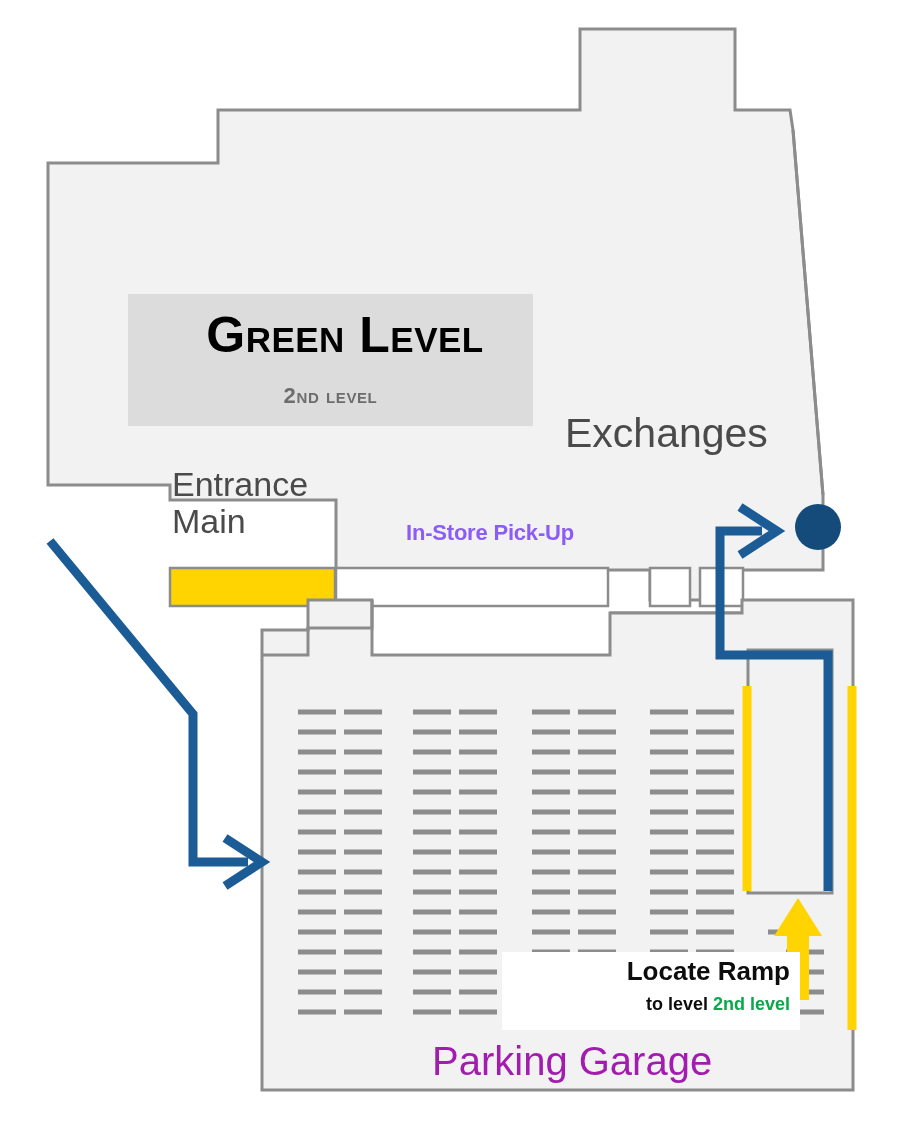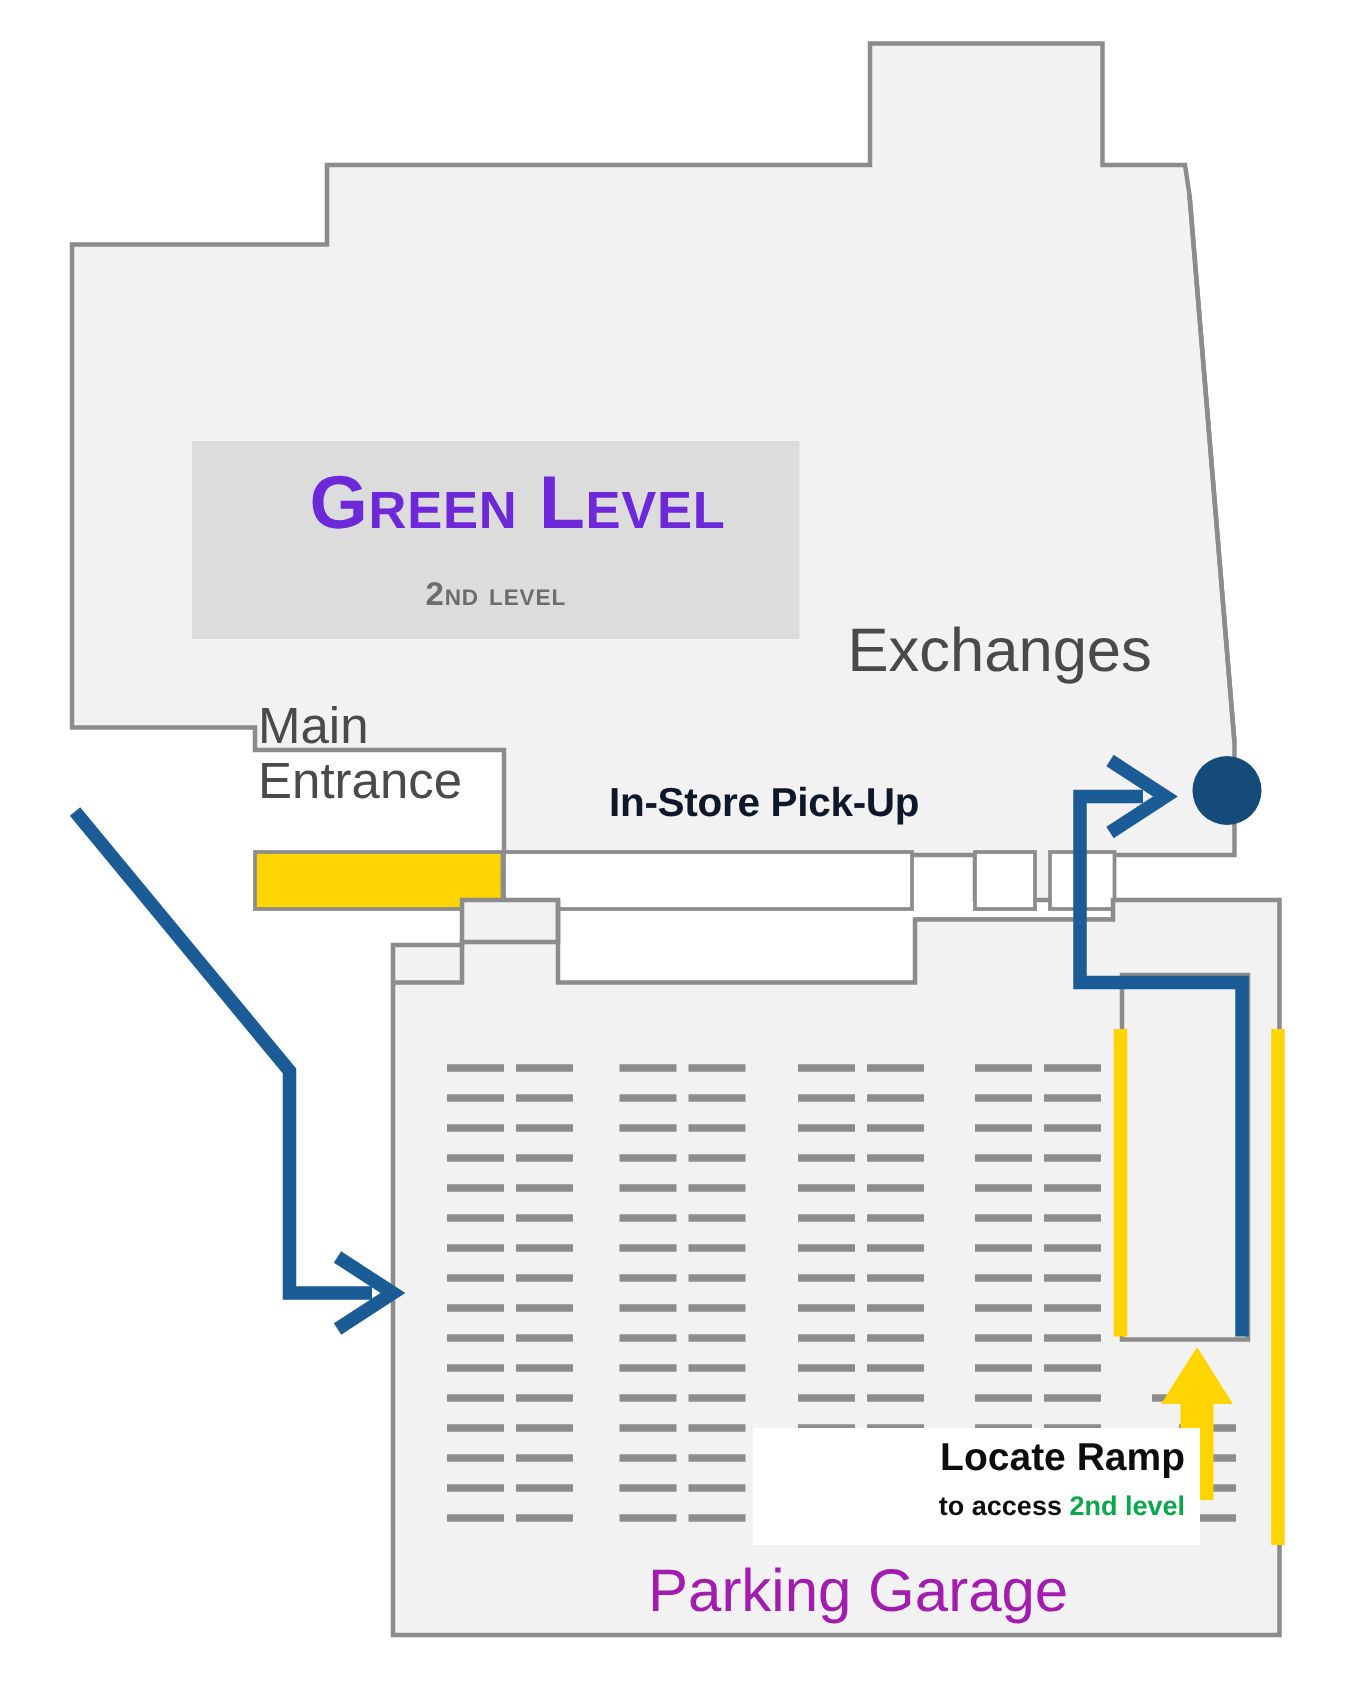--- a/index.html
+++ b/index.html
@@ -31,21 +31,21 @@
     position: absolute;
     white-space: nowrap;
     line-height: 1.08;
   }
   #green-level-title {
     position: absolute;
     left: 128px;
     top: 306px;
     width: 434px;
     text-align: center;
-    color: #6d28d9;
+    color: #000000;
     font-weight: bold;
     font-size: 50px;
     font-variant: small-caps;
     letter-spacing: 0.5px;
   }
   #green-level-sub {
     position: absolute;
     left: 128px;
     top: 383px;
     width: 405px;
@@ -74,22 +74,22 @@
     font-size: 41px;
     font-weight: 400;
     text-align: right;
     width: 190px;
   }
   #exchanges-label span { display: block; }
 
   #instore-pickup-label {
     left: 406px;
     top: 521px;
-    color: #0f172a;
-    font-size: 27px;
+    color: #8b5cf6;
+    font-size: 22px;
     font-weight: bold;
     letter-spacing: -0.2px;
   }
 
   #parking-garage-label {
     left: 432px;
     top: 1040px;
     color: #a21caf;
     font-size: 40px;
     font-weight: 400;
@@ -336,32 +336,32 @@
 
     <circle cx="818" cy="527" r="23" fill="#144b7a"></circle>
 
   </svg>
 
   <div id="green-level-title">Green Level</div>
 
   <div id="green-level-sub">2nd level</div>
 
   <div class="lbl" id="main-entrance-label">
+    <span>Entrance</span>
     <span>Main</span>
-    <span>Entrance</span>
   </div>
 
   <div class="lbl" id="exchanges-label">
     <span>Exchanges</span>
   </div>
 
   <div class="lbl" id="instore-pickup-label">In-Store Pick-Up</div>
 
   <div class="lbl" id="parking-garage-label">Parking Garage</div>
 
   <div id="locate-ramp-callout">
     <div id="locate-ramp-title">Locate Ramp</div>
     <div id="locate-ramp-sub">
-      <span>to access </span><span class="grn">2nd level</span>
+      <span>to level </span><span class="grn">2nd level</span>
     </div>
   </div>
 
 </div>
 
 </body></html>

